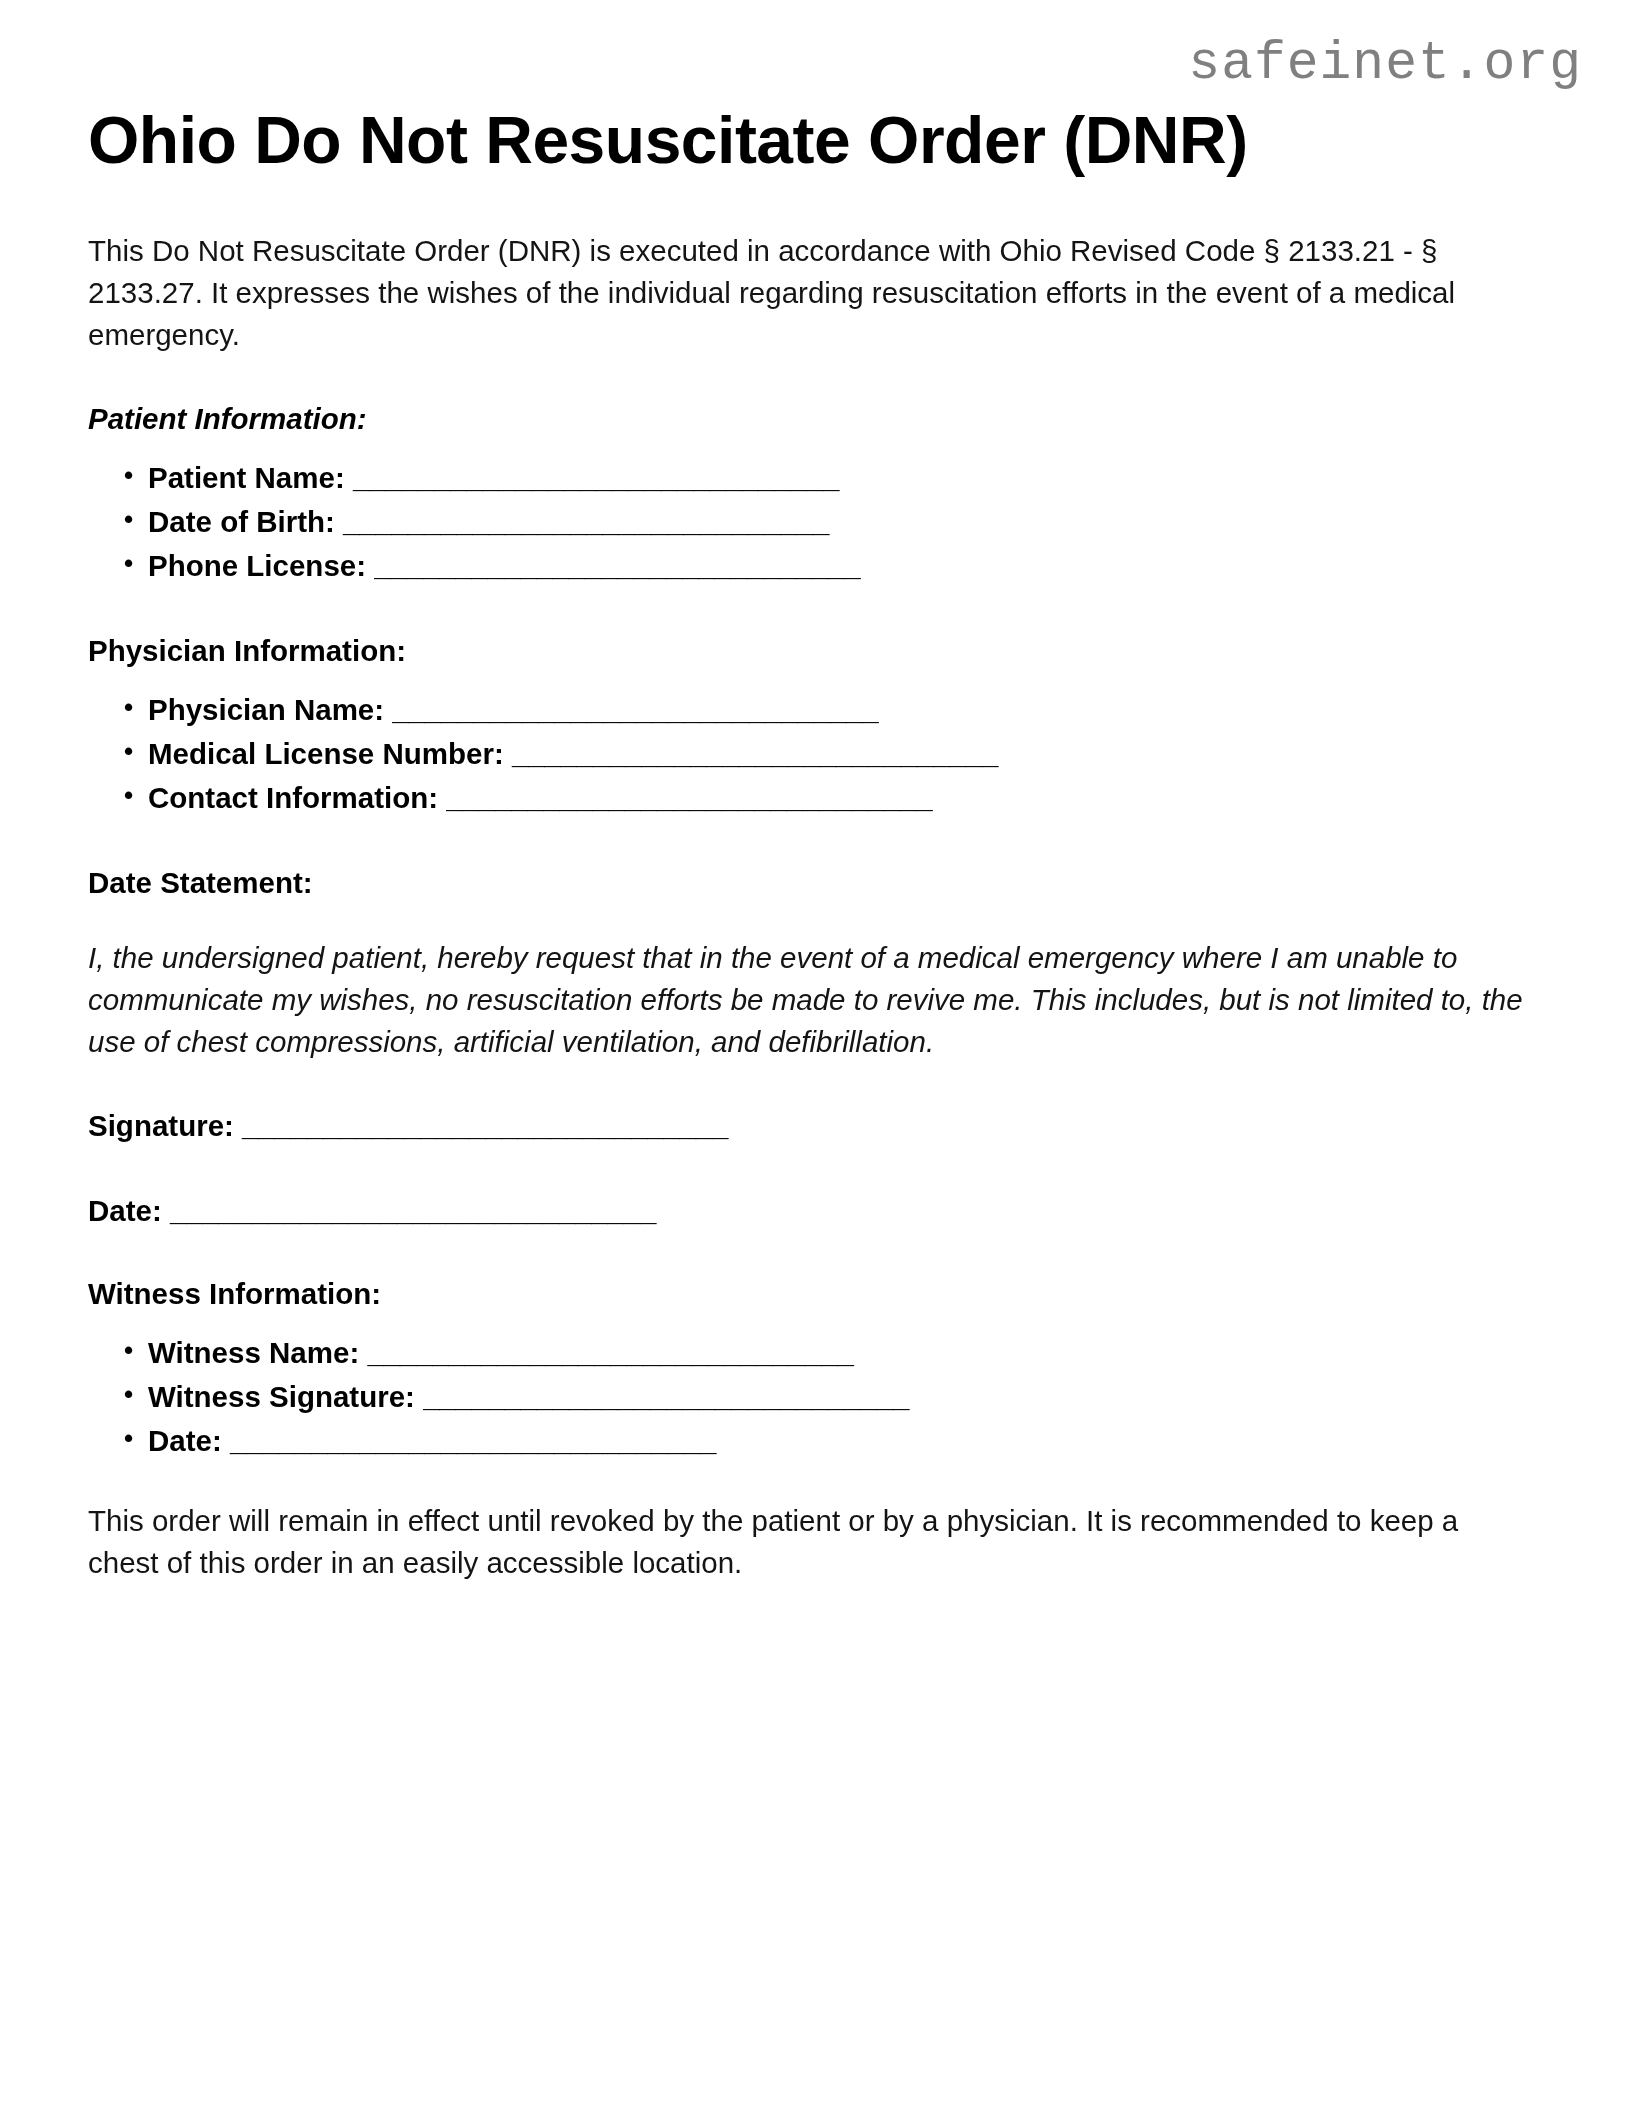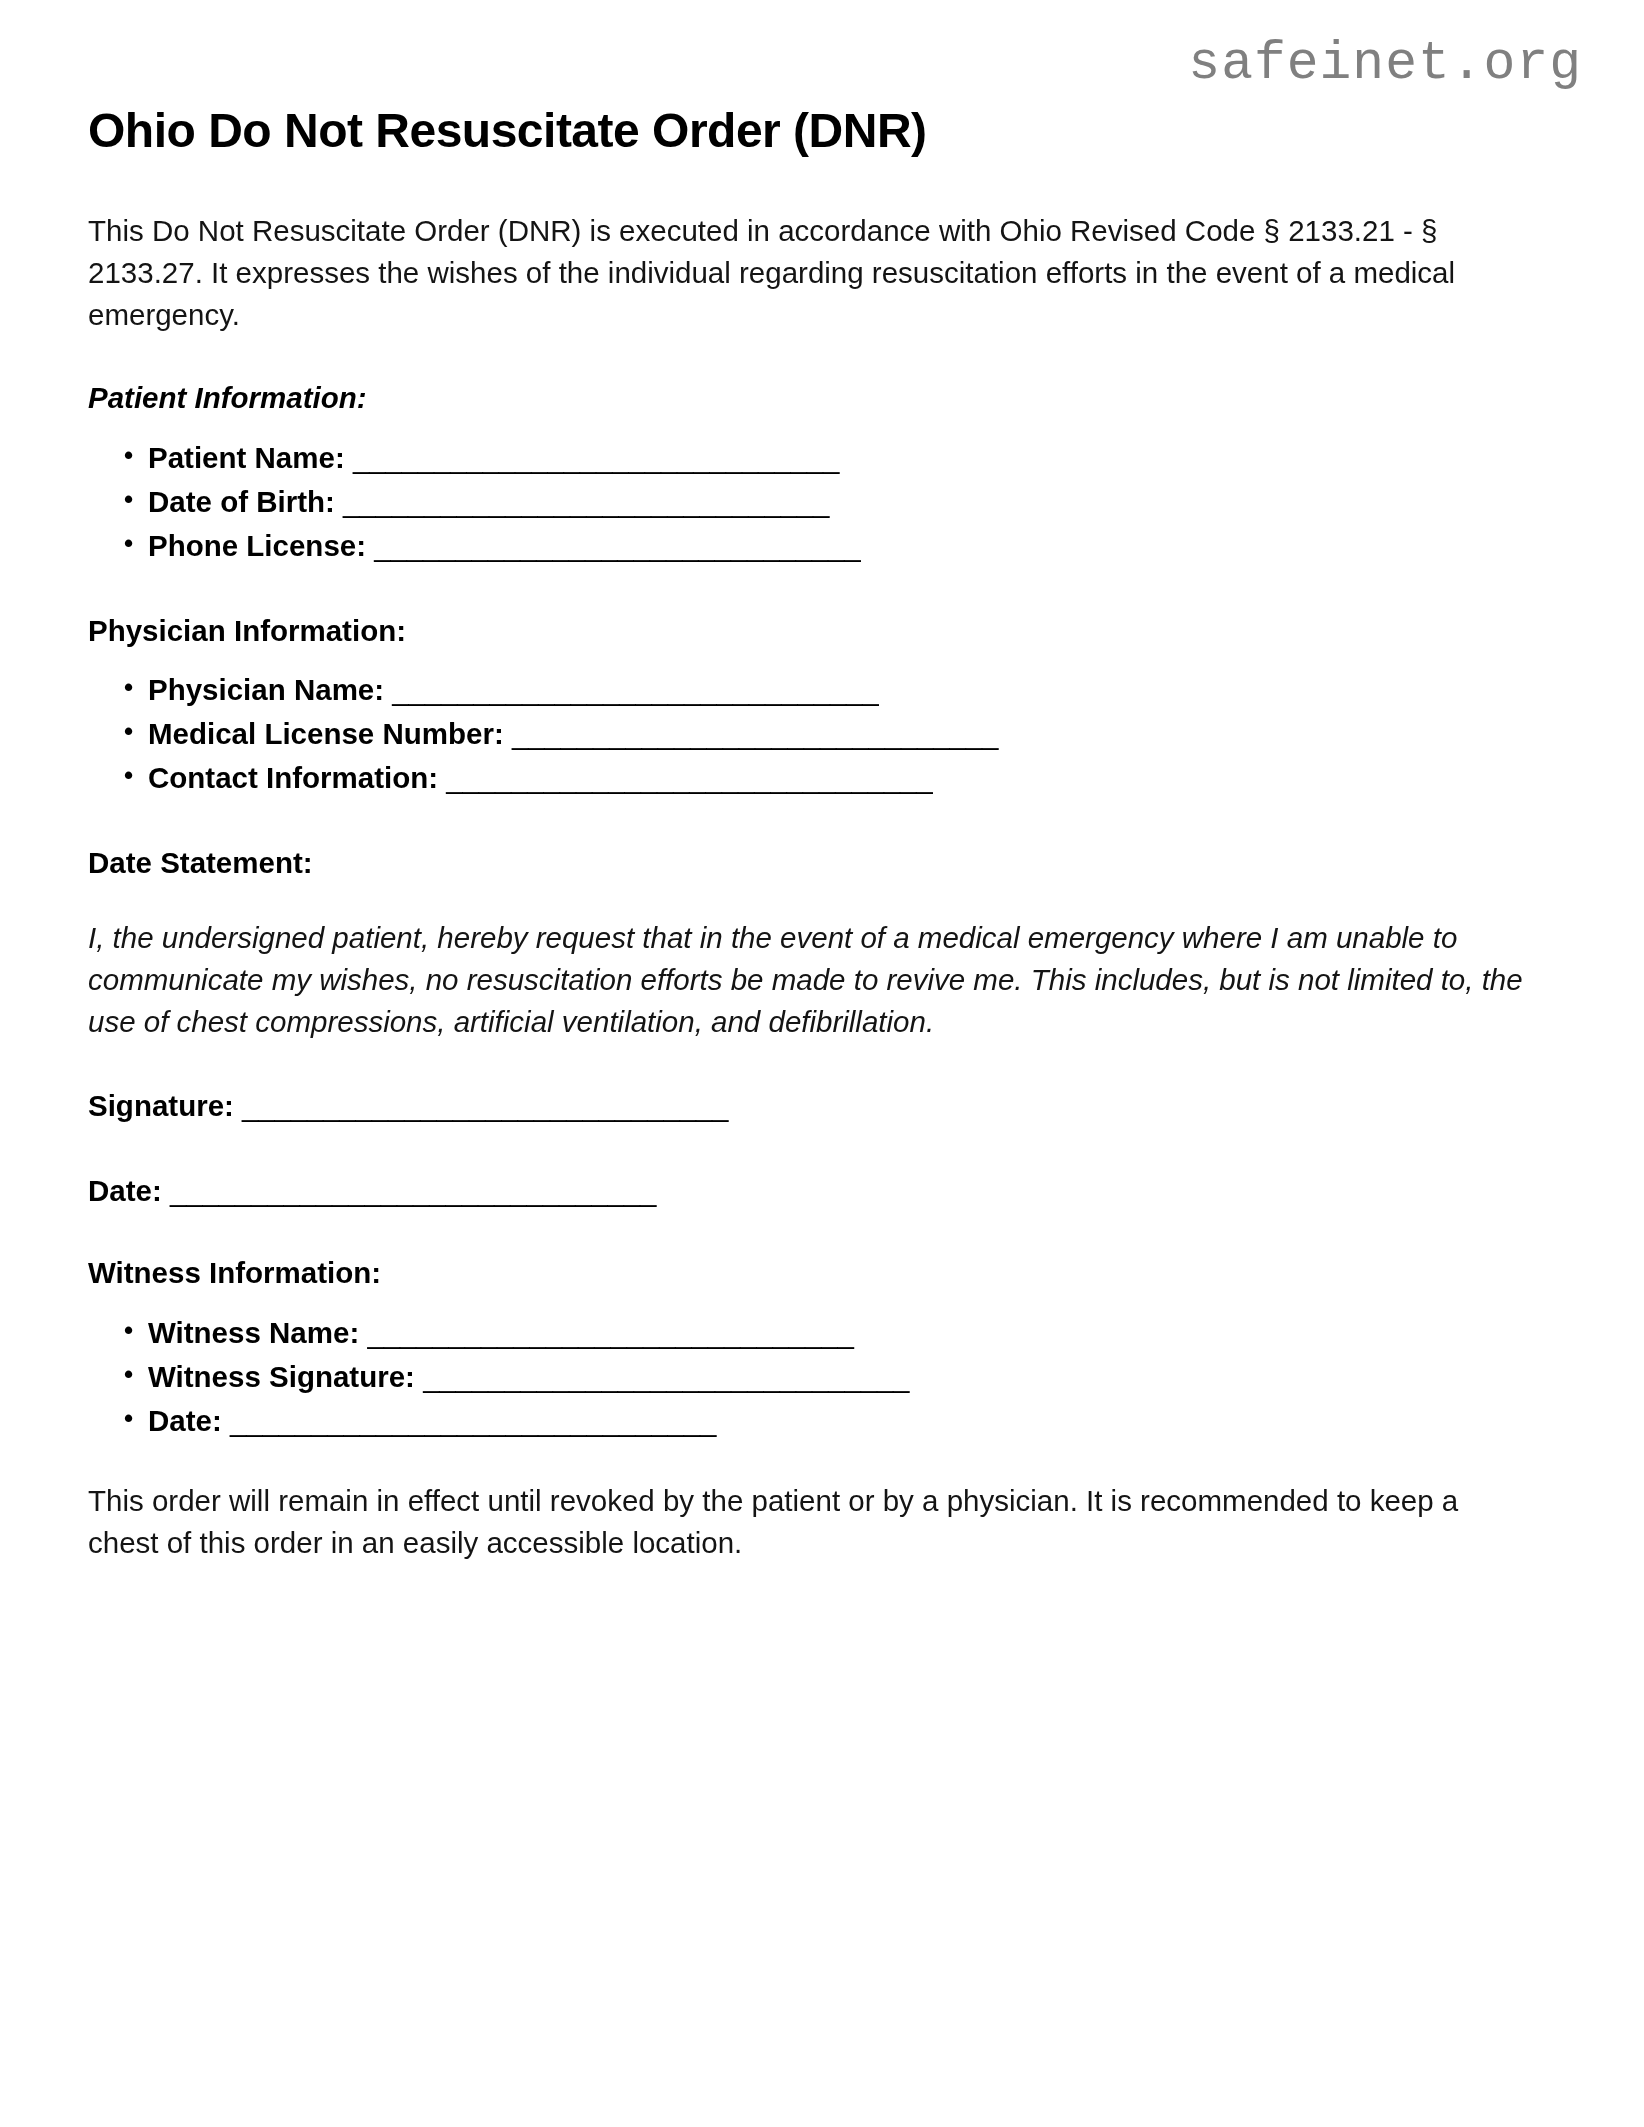--- a/index.html
+++ b/index.html
@@ -36,21 +36,21 @@
     letter-spacing: 1px;
     color: #808080;
     white-space: nowrap;
     user-select: none;
   }
 
   
   .doc-title {
     margin: 0;
     padding-top: 104px;
-    font-size: 48px;
+    font-size: 66px;
     font-weight: bold;
     line-height: 1.12;
     letter-spacing: -0.5px;
     color: #000;
   }
 
   
   .para {
     font-size: 29.5px;
     line-height: 1.42;
@@ -93,21 +93,21 @@
   ul.field-list li::before {
     content: "\2022";
     position: absolute;
     left: 36px;
     top: -1px;
     font-size: 26px;
     line-height: 1.6;
   }
   .field-label { font-weight: bold; }
   .blank {
-    font-weight: normal;
+    font-weight: bold;
     letter-spacing: -0.2px;
     margin-top: 21px;
   }
 
   
   .standalone-field {
     font-size: 29.5px;
     font-weight: bold;
     line-height: 1.3;
     color: #000;

